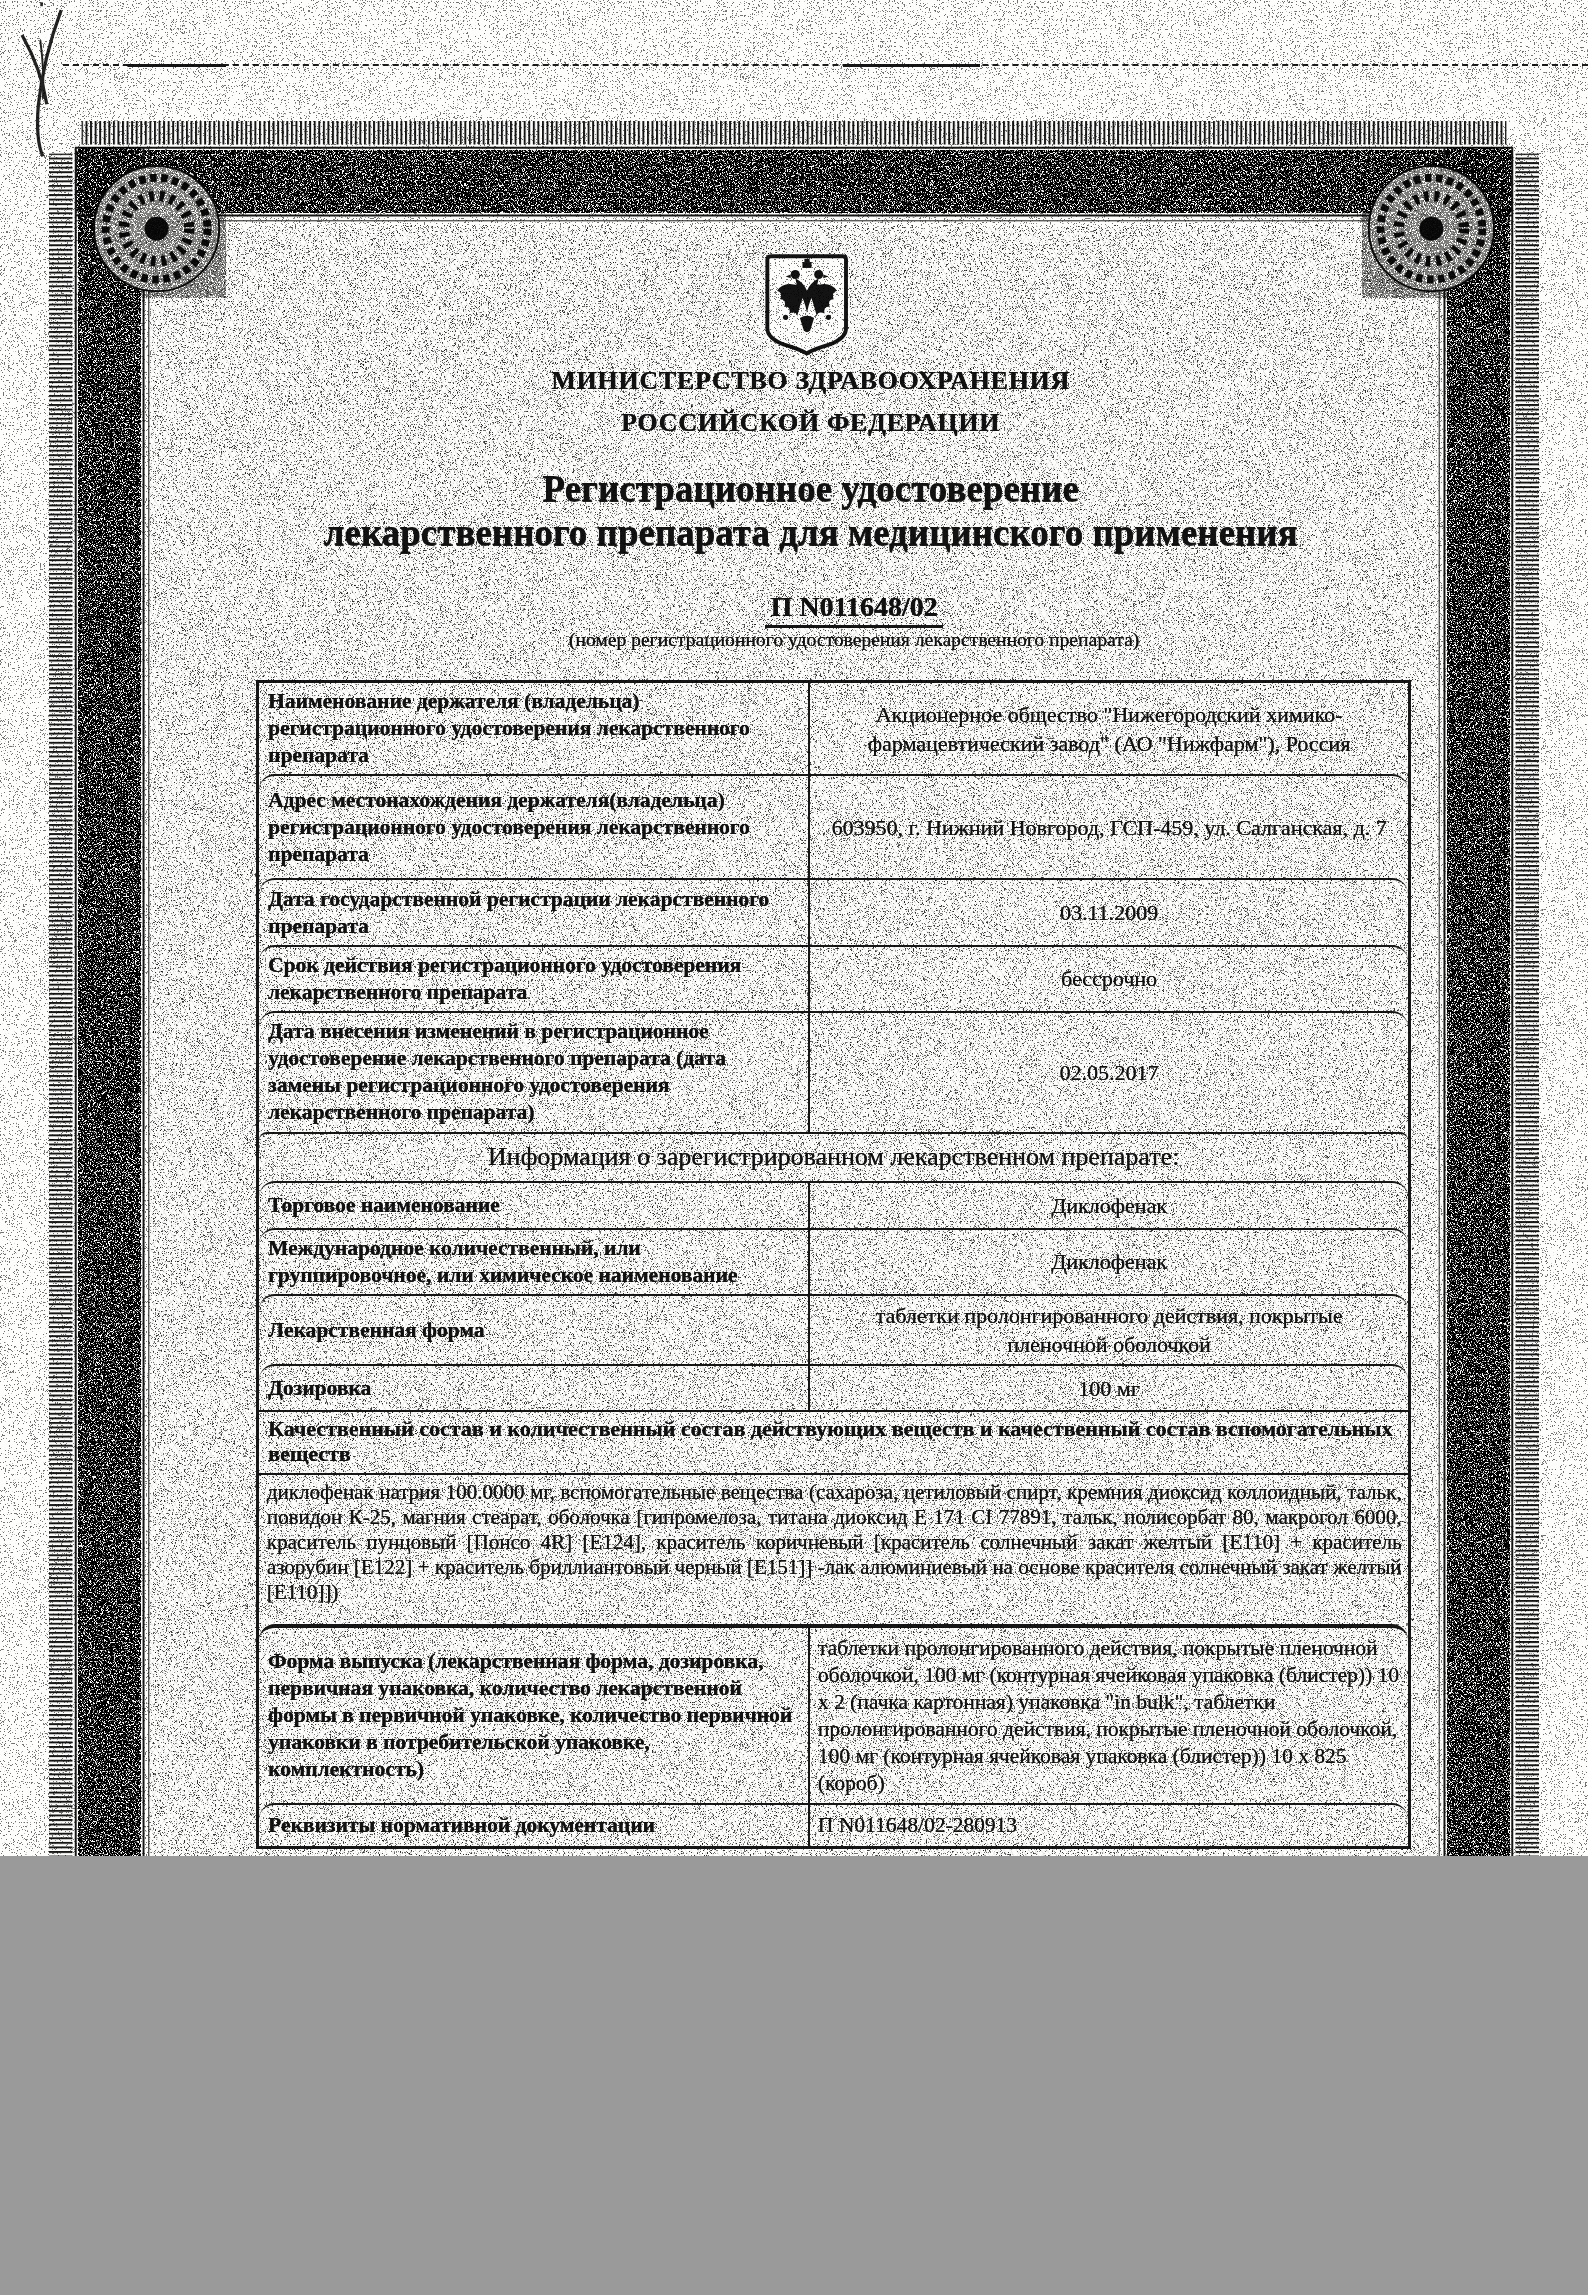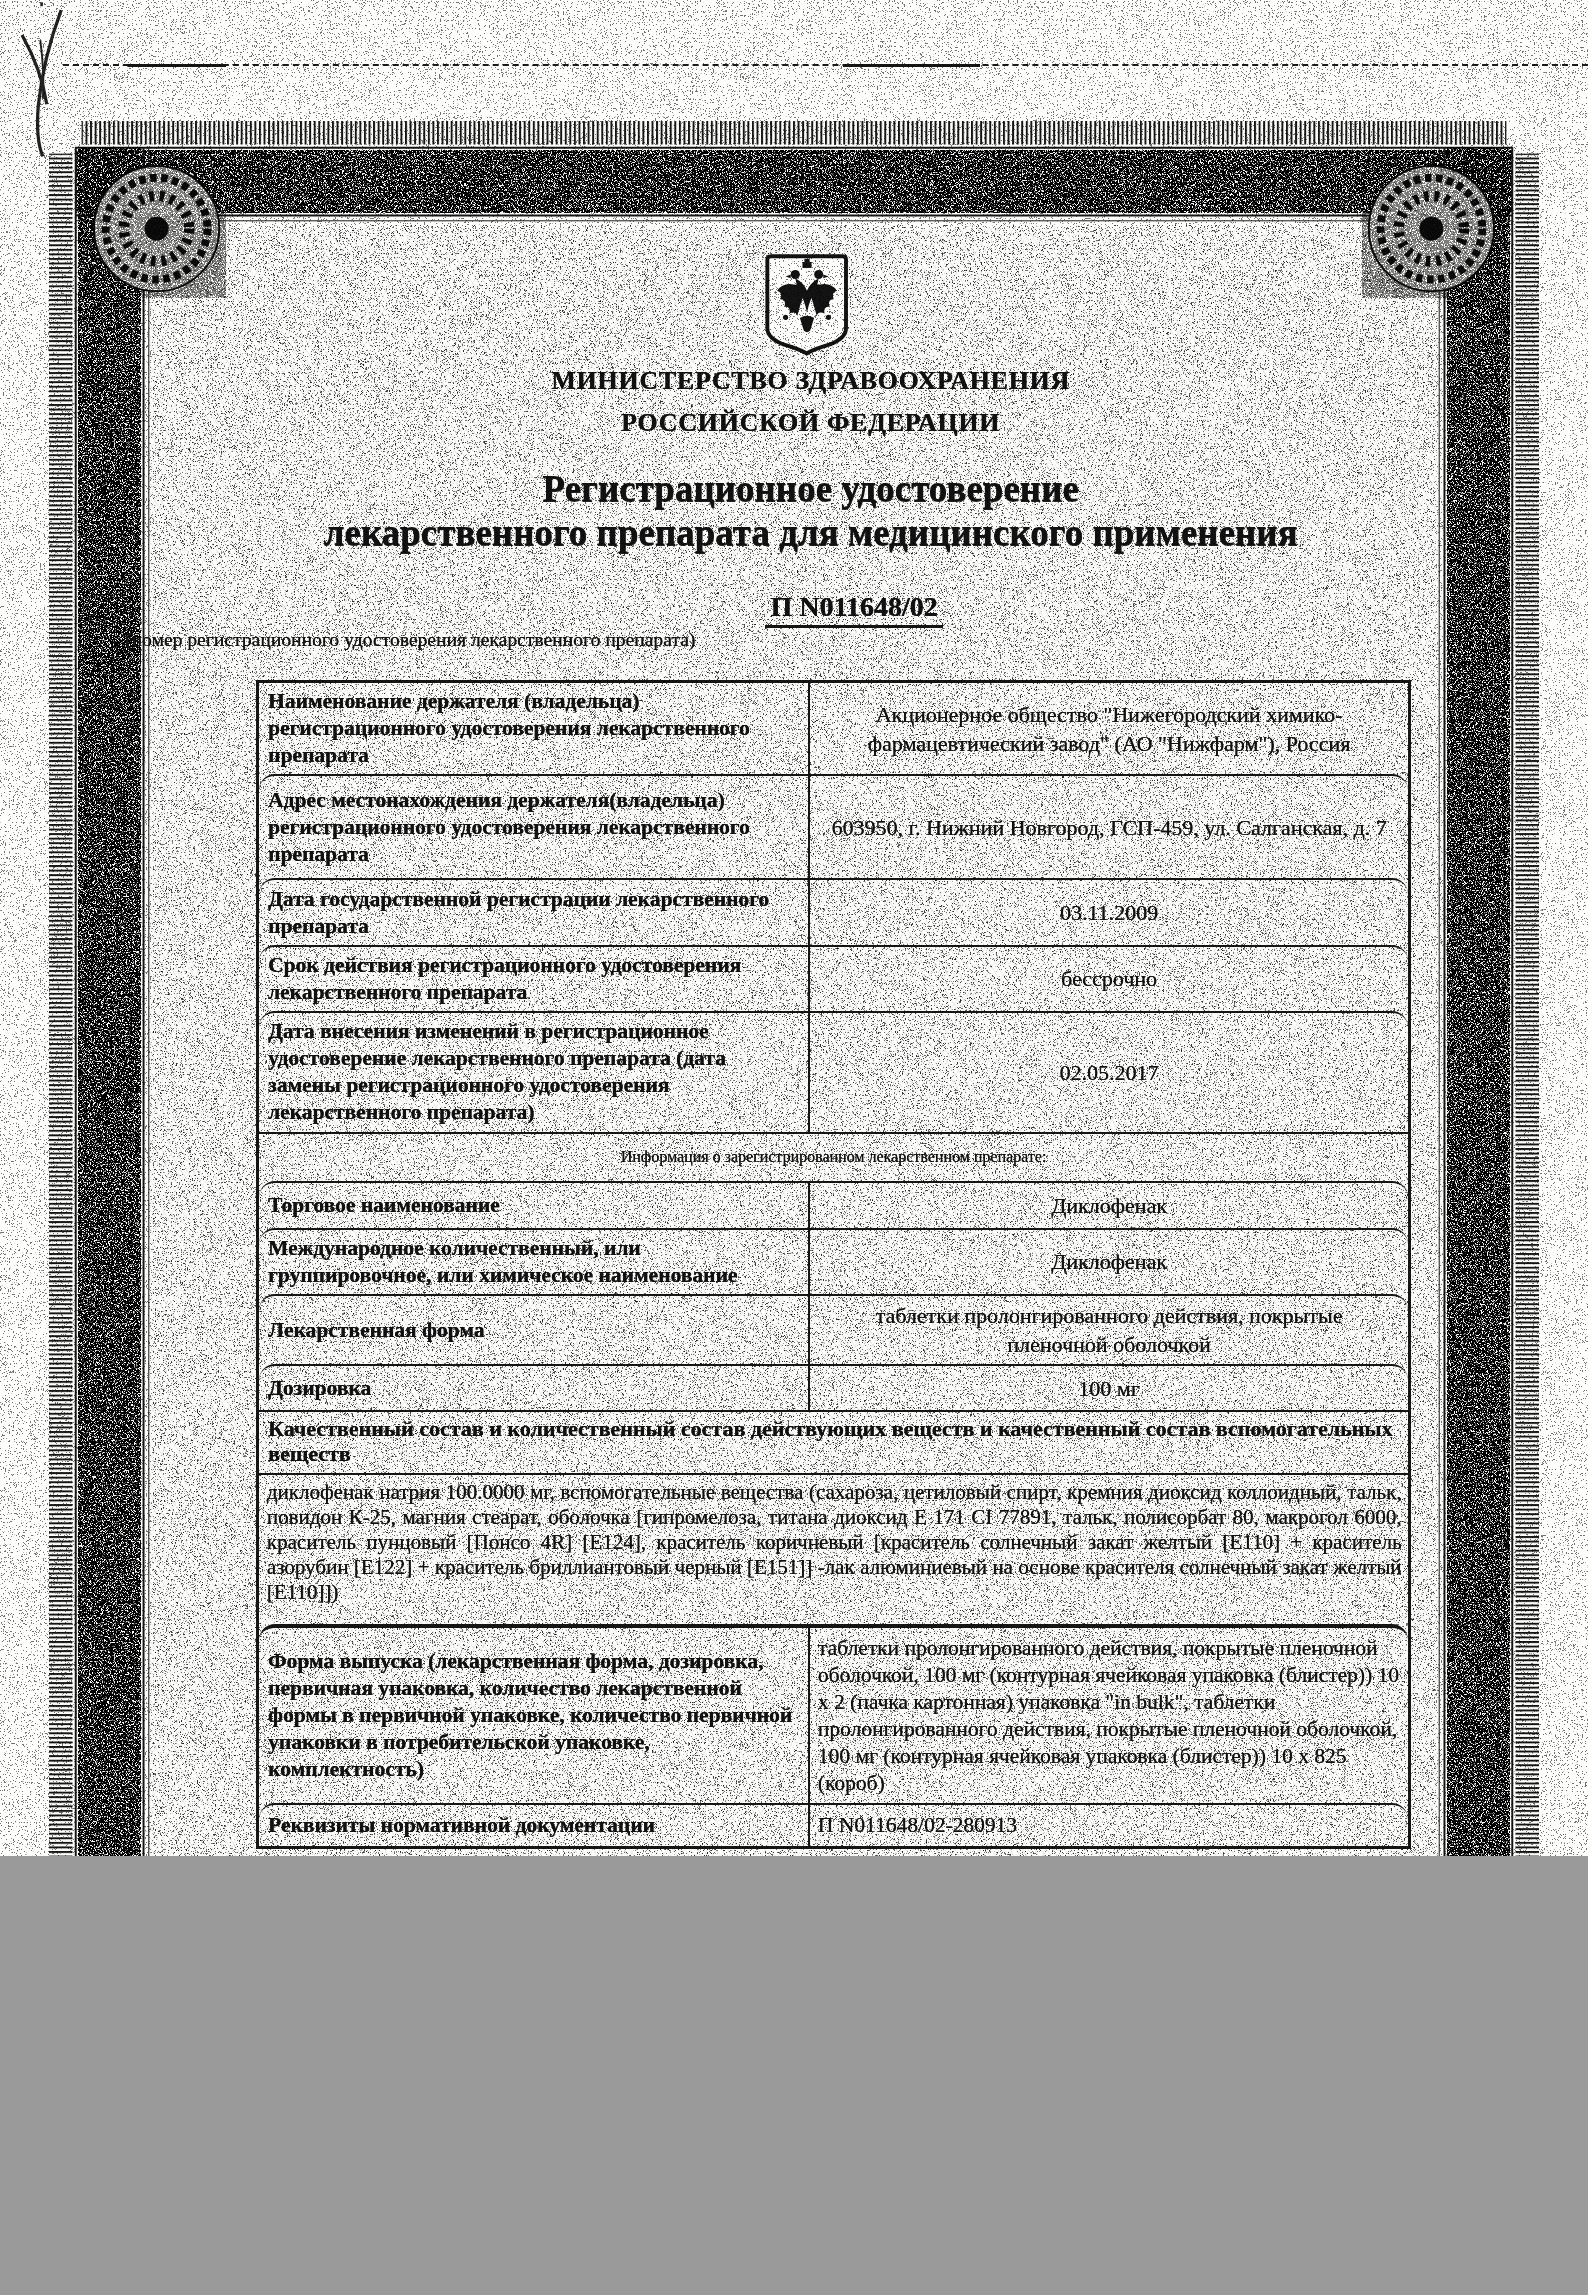--- a/index.html
+++ b/index.html
@@ -17,36 +17,36 @@
        repeating-linear-gradient(119deg, rgba(0,0,0,0.045) 0 1px, transparent 1px 7.2px);}
   
   .ministry{left:273px;top:360px;width:1075px;text-align:center;z-index:5;
      font-weight:bold;font-size:26px;line-height:42px;letter-spacing:0.7px;
      text-shadow:0.4px 0.4px 0 #222;}
   .doc-title{left:127px;top:467px;width:1367px;text-align:center;z-index:5;
      font-weight:bold;font-size:37px;line-height:44px;text-shadow:0.5px 0.5px 0 #222;}
   .regnum-wrap{left:125px;top:591px;width:1458px;text-align:center;z-index:5;}
   .regnum{display:inline-block;font-weight:bold;font-size:28px;border-bottom:3.3px solid #151515;
      padding:0 5.2px 2px 5.2px;text-shadow:0.4px 0.4px 0 #222;}
-  .regnum-caption{left:125px;top:629px;width:1458px;text-align:left;z-index:5;font-size:19.6px;
+  .regnum-caption{left:125px;top:629px;width:1458px;text-align:center;z-index:5;font-size:19.6px;
      text-shadow:0.3px 0.3px 0 #333;}
   
   .reg-table{left:256px;top:680px;width:1155px;z-index:5;border:3.3px solid #161616;
      box-sizing:border-box;background:transparent;}
   .trow{display:flex;box-sizing:border-box;border-top:2.6px solid #161616;align-items:stretch;border-radius:16px;}
   .trow:first-child{border-top:none;}
   .tlabel{width:551px;box-sizing:border-box;border-right:2.6px solid #161616;
      padding:5.2px 11.7px 5.2px 9px;font-weight:bold;font-size:21.5px;line-height:27px;
      display:flex;flex-direction:column;justify-content:center;text-shadow:0.3px 0.3px 0 #222;}
   .tvalue{flex:1;display:flex;align-items:center;justify-content:center;text-align:center;
      padding:5.2px 17px;font-size:22px;line-height:29px;box-sizing:border-box;text-shadow:0.3px 0.3px 0 #333;}
   .tvalue.left{justify-content:flex-start;text-align:left;padding:3.9px 7.8px;font-size:21.5px;line-height:27px;}
   .band{display:block;box-sizing:border-box;border-top:2.6px solid #161616;}
   .band.center{display:flex;align-items:center;justify-content:center;text-align:center;
-     font-size:16px;text-shadow:0.3px 0.3px 0 #333;}
+     font-size:26px;text-shadow:0.3px 0.3px 0 #333;border-radius:8px;}
   .band.bold{font-weight:bold;font-size:22px;line-height:25px;padding:3.9px 9px;text-shadow:0.3px 0.3px 0 #222;}
   .band.paragraph{font-size:21px;line-height:25px;padding:5.2px 6.5px 3.9px 7.8px;text-align:justify;
      text-shadow:0.3px 0.3px 0 #333;}
   .r0{min-height:85px}.r1{min-height:104px}.r2{min-height:55px}.r3{min-height:66px}.r4{min-height:118px}
   .binfo{min-height:49px}.r5{min-height:47px}.r6{min-height:65px}.r7{min-height:65px}.r8{min-height:46px}
   .bcomph{min-height:63px}.bcompt{min-height:151px}
   .r9{min-height:179px;border-top-width:4.6px}.r10{min-height:43px}
   
   .serial{left:1159px;top:2026px;z-index:5;font-family:"DejaVu Sans Mono","Liberation Mono",monospace;
      font-size:34px;letter-spacing:8.5px;color:#161616;}

